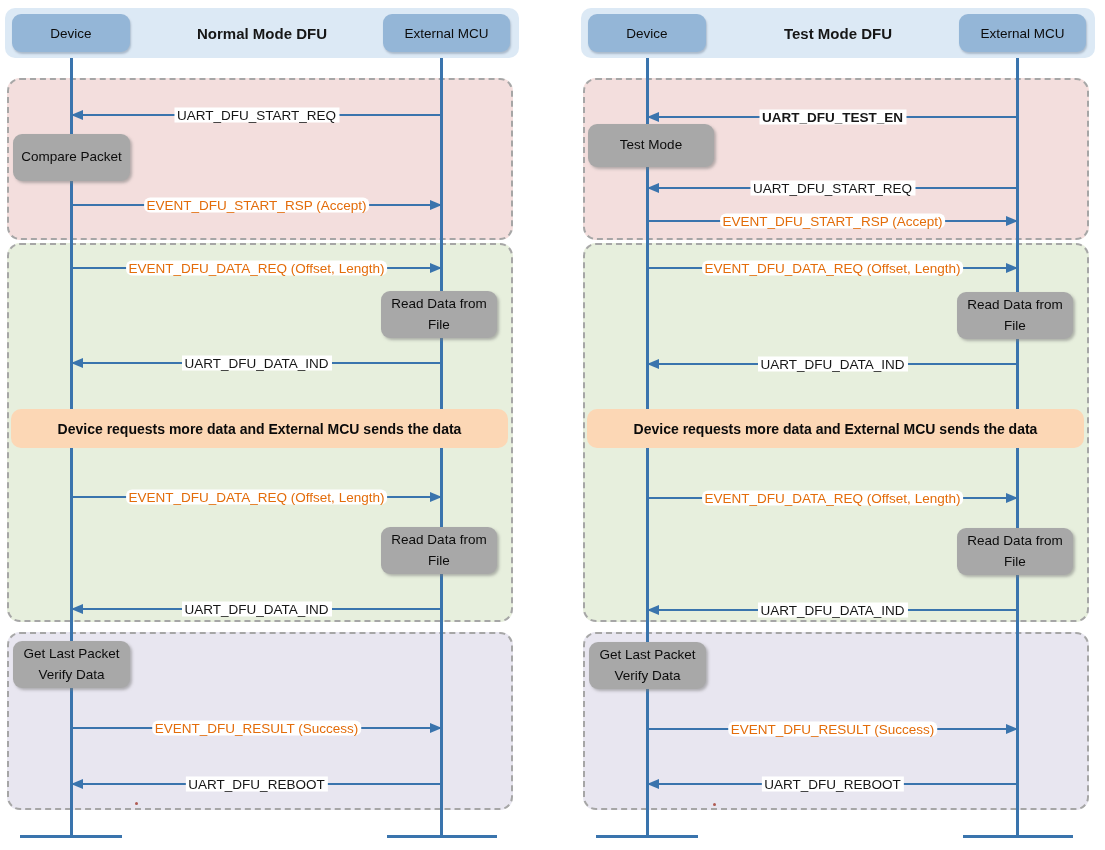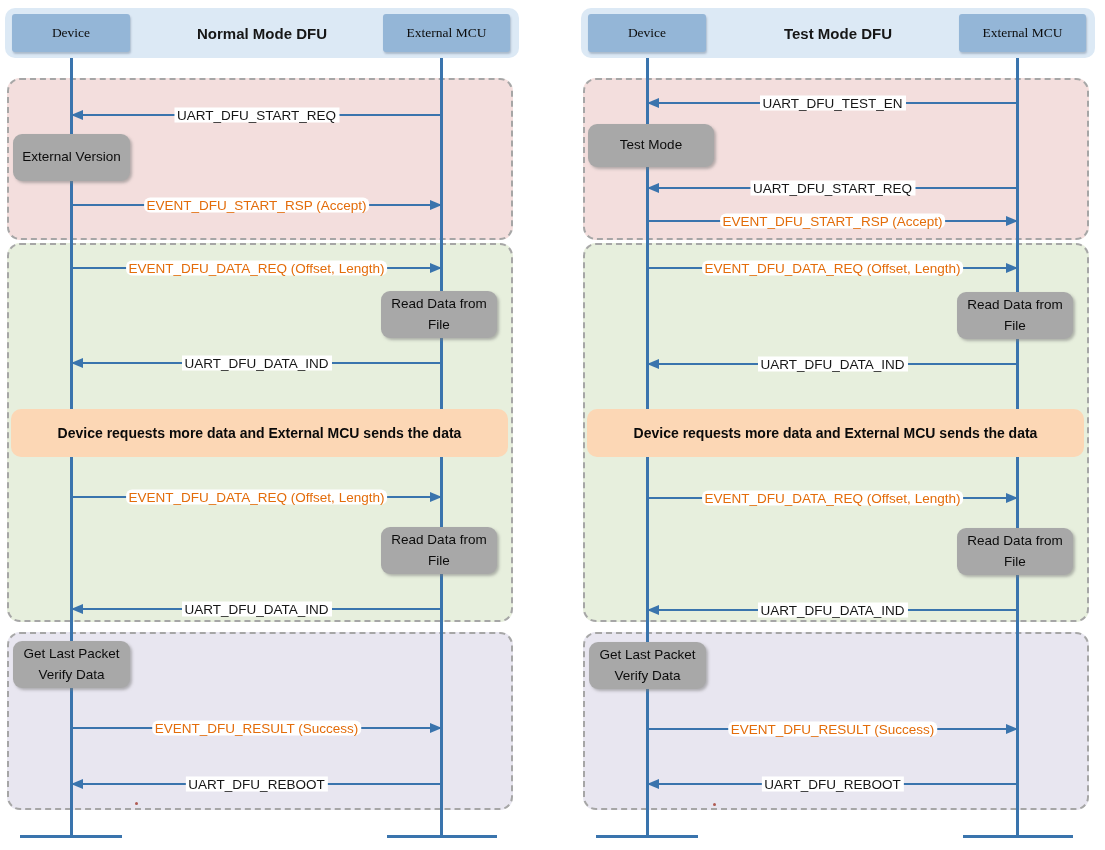--- a/index.html
+++ b/index.html
@@ -18,23 +18,23 @@
   html,body{margin:0;padding:0;background:#ffffff;}
   #canvas{
     position:relative;width:1105px;height:850px;overflow:hidden;
     font-family:"Liberation Sans", sans-serif;color:var(--ink);
     background:#ffffff;
   }
   .diagram{position:absolute;top:0;width:529px;height:850px;}
   
   .header{position:absolute;left:5px;top:8px;width:514px;height:50px;background:var(--header-bg);border-radius:10px;z-index:1;}
   .actor{
-    position:absolute;top:6px;height:38px;background:var(--actor-bg);border-radius:3px;
+    position:absolute;top:6px;height:38px;background:var(--actor-bg);border-radius:9px;
     display:flex;align-items:center;justify-content:center;font-size:13.5px;color:#0c0c0c;
-    box-shadow:1px 2px 2px rgba(110,130,155,.45);z-index:2;font-family:Liberation Serif, serif;
+    box-shadow:1px 2px 2px rgba(110,130,155,.45);z-index:2;
   }
   .actor.a-left{left:7px;width:118px;}
   .actor.a-right{right:9px;width:127px;}
   .dtitle{position:absolute;left:0;top:0;width:100%;height:50px;display:flex;align-items:center;justify-content:center;font-weight:bold;font-size:15px;z-index:2;}
   
   .region{position:absolute;left:7px;width:506px;border:2px dashed var(--dash);border-radius:13px;box-sizing:border-box;z-index:0;}
   .r-pink{top:78px;height:162px;background:var(--pink);}
   .r-green{top:243px;height:379px;background:var(--green);}
   .r-purple{top:632px;height:178px;background:var(--purple);}
   
@@ -56,21 +56,21 @@
   .lbl.orange{color:var(--orange-text);border-radius:6px;}
   
   .gbox{
     position:absolute;background:var(--gray-note);border-radius:9px;z-index:3;
     display:flex;align-items:center;justify-content:center;text-align:center;
     font-size:13.5px;line-height:1.5;color:#0c0c0c;padding:2px 6px;box-sizing:border-box;
     box-shadow:2px 2px 3px rgba(125,125,125,.55);
   }
   
   .onote{
-    position:absolute;left:11px;top:409px;width:497px;height:48px;background:var(--orange-note);
+    position:absolute;left:11px;top:409px;width:497px;height:39px;background:var(--orange-note);
     border-radius:10px;z-index:3;display:flex;align-items:center;justify-content:center;
     font-weight:bold;font-size:14px;color:#0a0a0a;
   }
   .dot{position:absolute;width:3px;height:3px;border-radius:50%;background:#b05a52;z-index:4;}
 </style>
 </head>
 <body>
 
 <div id="canvas">
 
@@ -89,21 +89,21 @@
       <div class="dtitle">Normal Mode DFU</div>
       <div class="actor a-left">Device</div>
       <div class="actor a-right">External MCU</div>
     </div>
 
     <div class="msg" style="top:114px;">
       <i class="ah l"></i>
       <span class="lbl">UART_DFU_START_REQ</span>
     </div>
     <div class="gbox" style="left:13px;top:134px;width:117px;height:47px;">
-      <span>External Version</span>
+      <span>Compare Packet</span>
     </div>
     <div class="msg" style="top:204px;">
       <i class="ah r"></i>
       <span class="lbl orange">EVENT_DFU_START_RSP (Accept)</span>
     </div>
 
     <div class="msg" style="top:267px;">
       <i class="ah r"></i>
       <span class="lbl orange">EVENT_DFU_DATA_REQ (Offset, Length)</span>
     </div>
@@ -153,21 +153,21 @@
     <div class="lifeline ll-mcu"></div>
     <div class="foot f-device"></div>
     <div class="foot f-mcu"></div>
 
     <div class="header">
       <div class="dtitle">Test Mode DFU</div>
       <div class="actor a-left">Device</div>
       <div class="actor a-right">External MCU</div>
     </div>
 
-    <div class="msg" style="top:102px;">
+    <div class="msg" style="top:116px;font-weight:bold;">
       <i class="ah l"></i>
       <span class="lbl">UART_DFU_TEST_EN</span>
     </div>
     <div class="gbox" style="left:12px;top:124px;width:126px;height:43px;">
       <span>Test Mode</span>
     </div>
     <div class="msg" style="top:187px;">
       <i class="ah l"></i>
       <span class="lbl">UART_DFU_START_REQ</span>
     </div>

